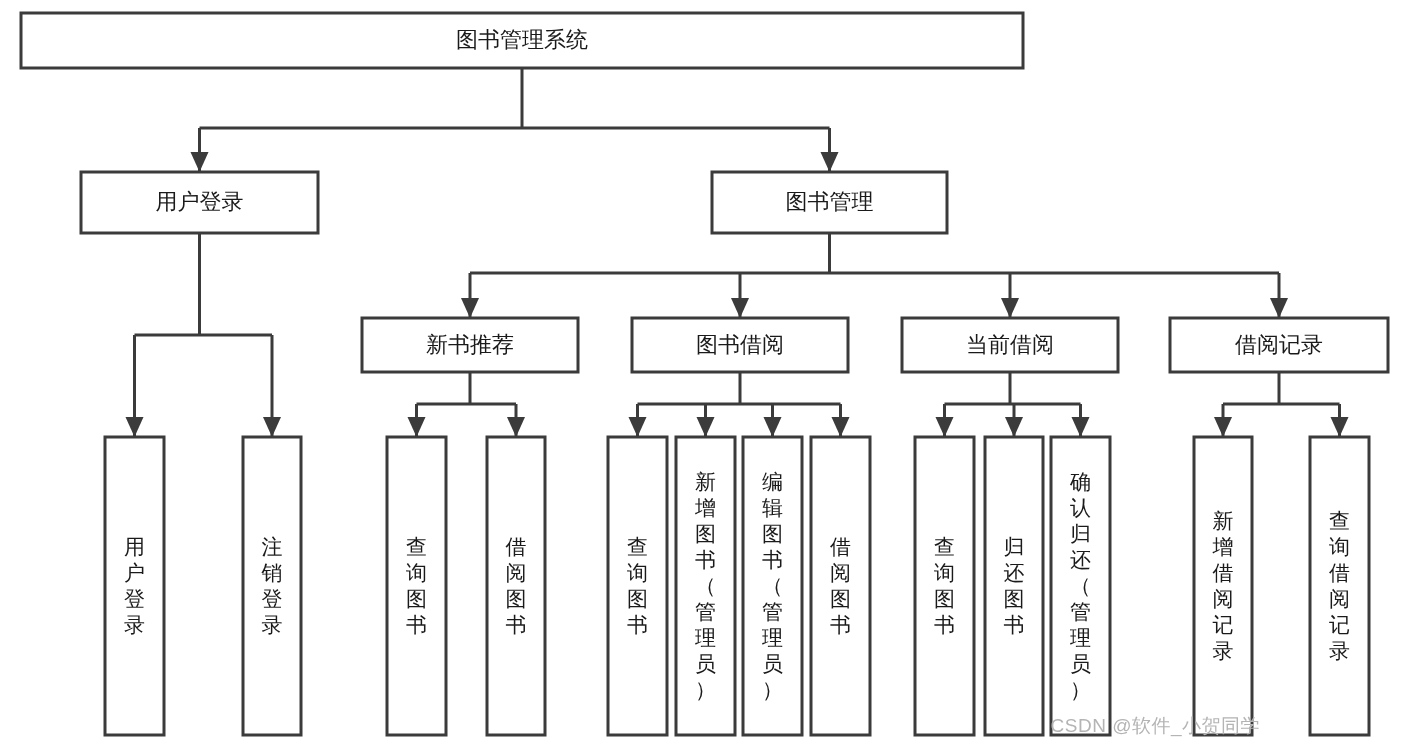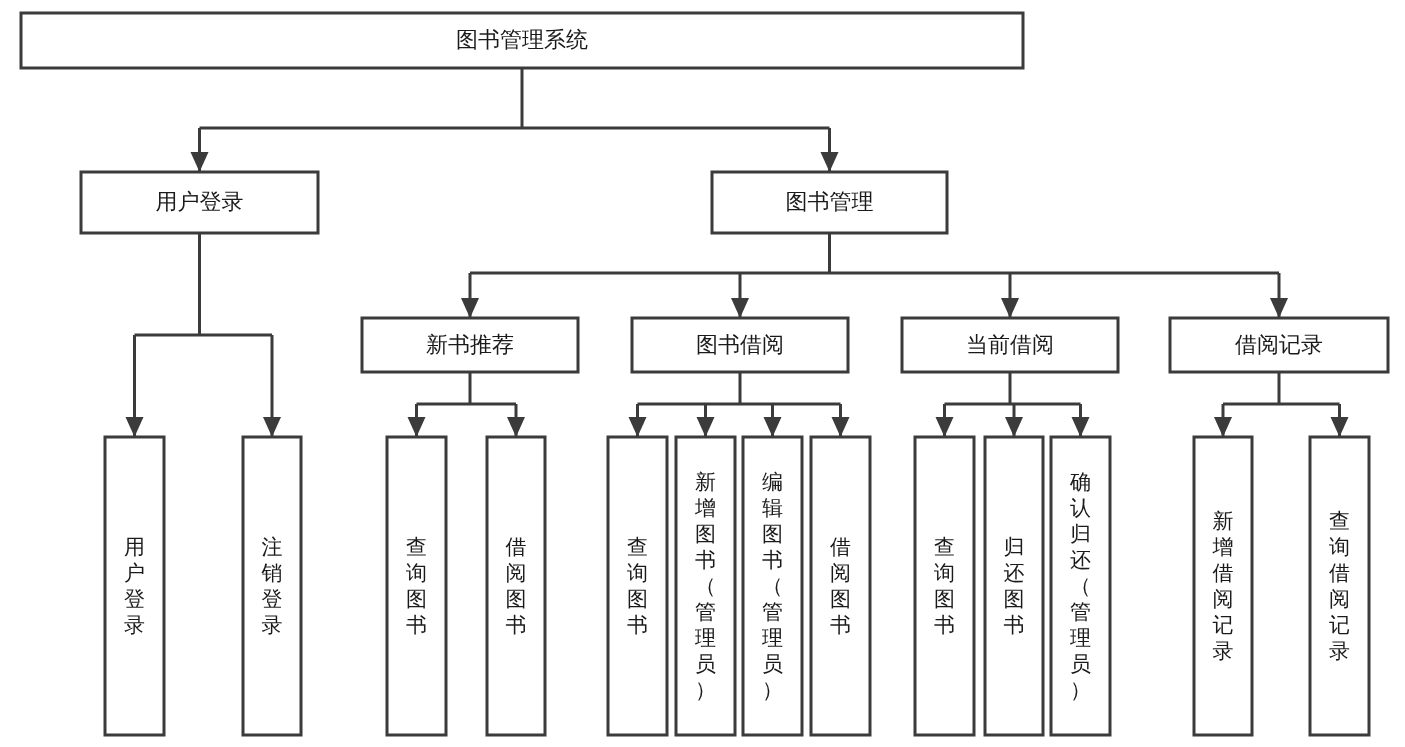--- a/index.html
+++ b/index.html
@@ -200,13 +200,14 @@
         <g>
           <rect x="1194" y="437" width="58" height="298" class="node-rect"></rect>
           <text x="1223" y="528.28" class="node-label-v"><tspan x="1223" dy="0">新</tspan><tspan x="1223" dy="26">增</tspan><tspan x="1223" dy="26">借</tspan><tspan x="1223" dy="26">阅</tspan><tspan x="1223" dy="26">记</tspan><tspan x="1223" dy="26">录</tspan></text>
         </g>
         <g>
           <rect x="1310" y="437" width="59" height="298" class="node-rect"></rect>
           <text x="1339.5" y="528.28" class="node-label-v"><tspan x="1339.5" dy="0">查</tspan><tspan x="1339.5" dy="26">询</tspan><tspan x="1339.5" dy="26">借</tspan><tspan x="1339.5" dy="26">阅</tspan><tspan x="1339.5" dy="26">记</tspan><tspan x="1339.5" dy="26">录</tspan></text>
         </g>
       </g>
   </svg>
+  <div class="watermark">CSDN @软件_小贺同学</div>
 </div>
 
 </body></html>

